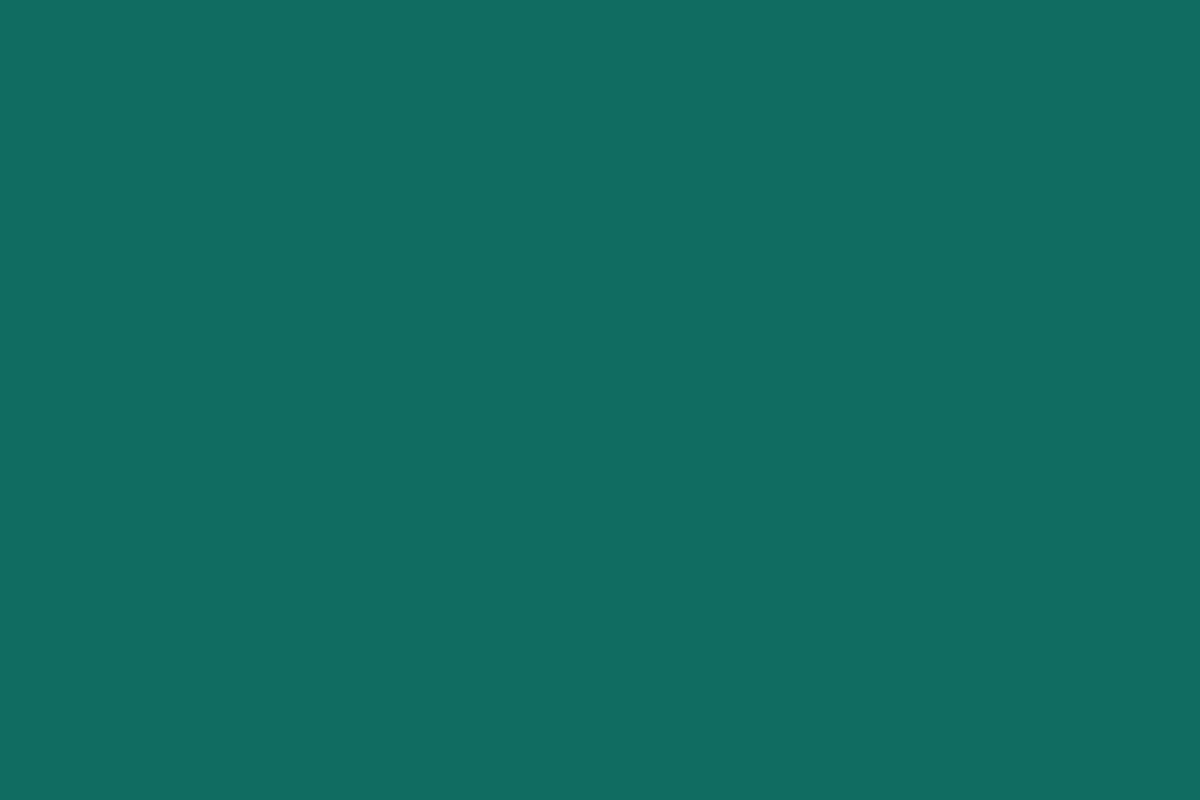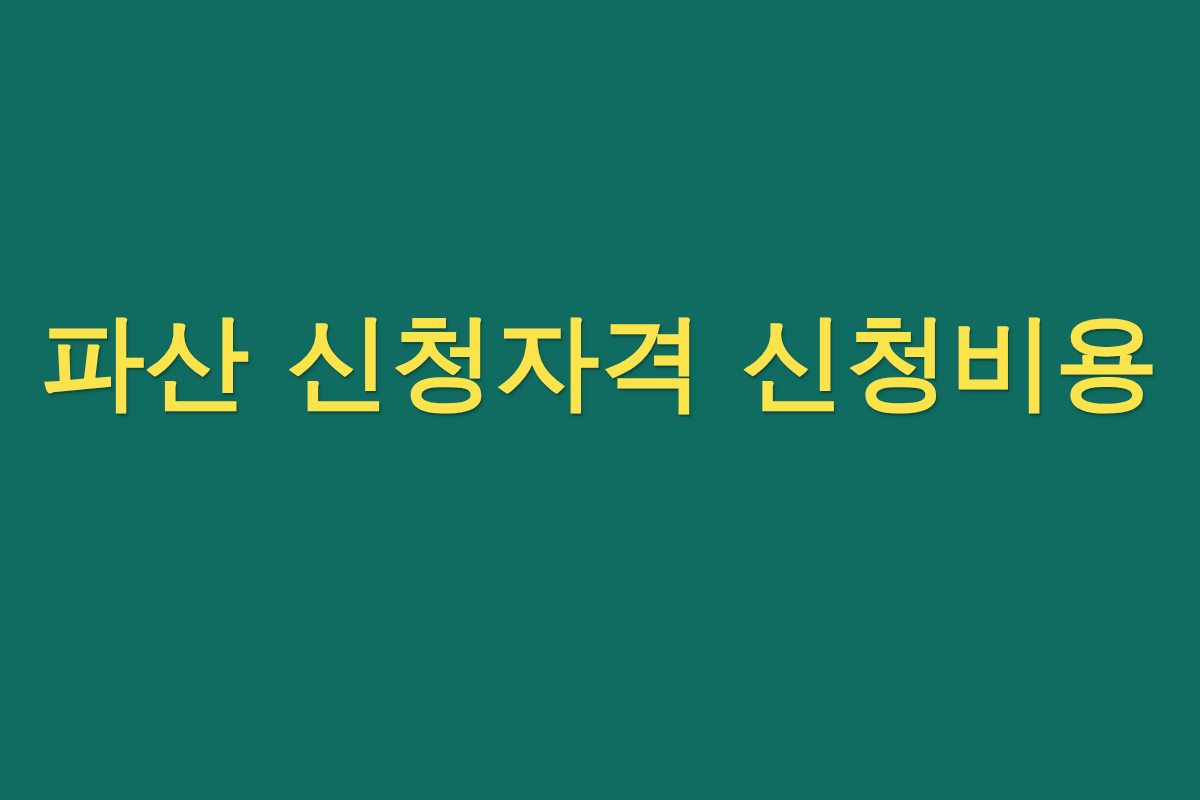--- a/index.html
+++ b/index.html
@@ -58,18 +58,17 @@
     font-size: 104px;
   }
 </style>
 </head>
 <body>
 
 <div id="banner" style="background: rgb(16, 107, 96);">
 
   <div id="title-block">
 
-    <span class="title-line line-1" style="color: rgb(251, 227, 76);">파산 신청자격 신청비용</span>
 
 
   </div>
 
 </div>
 
 </body></html>

